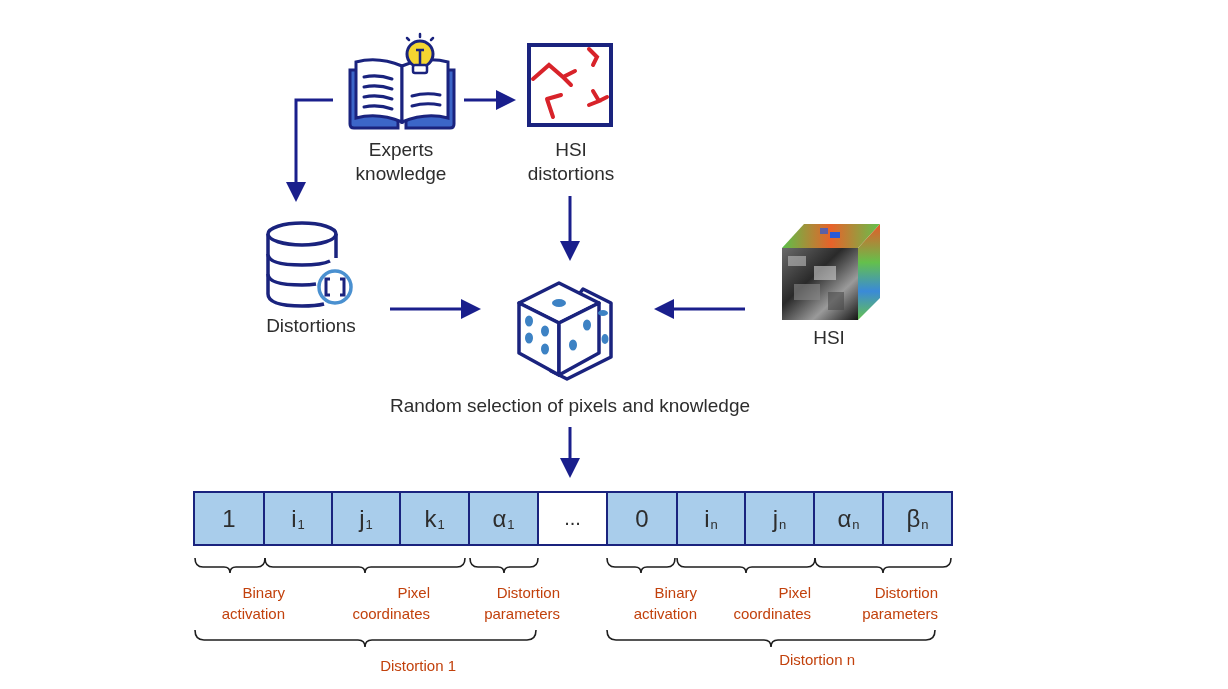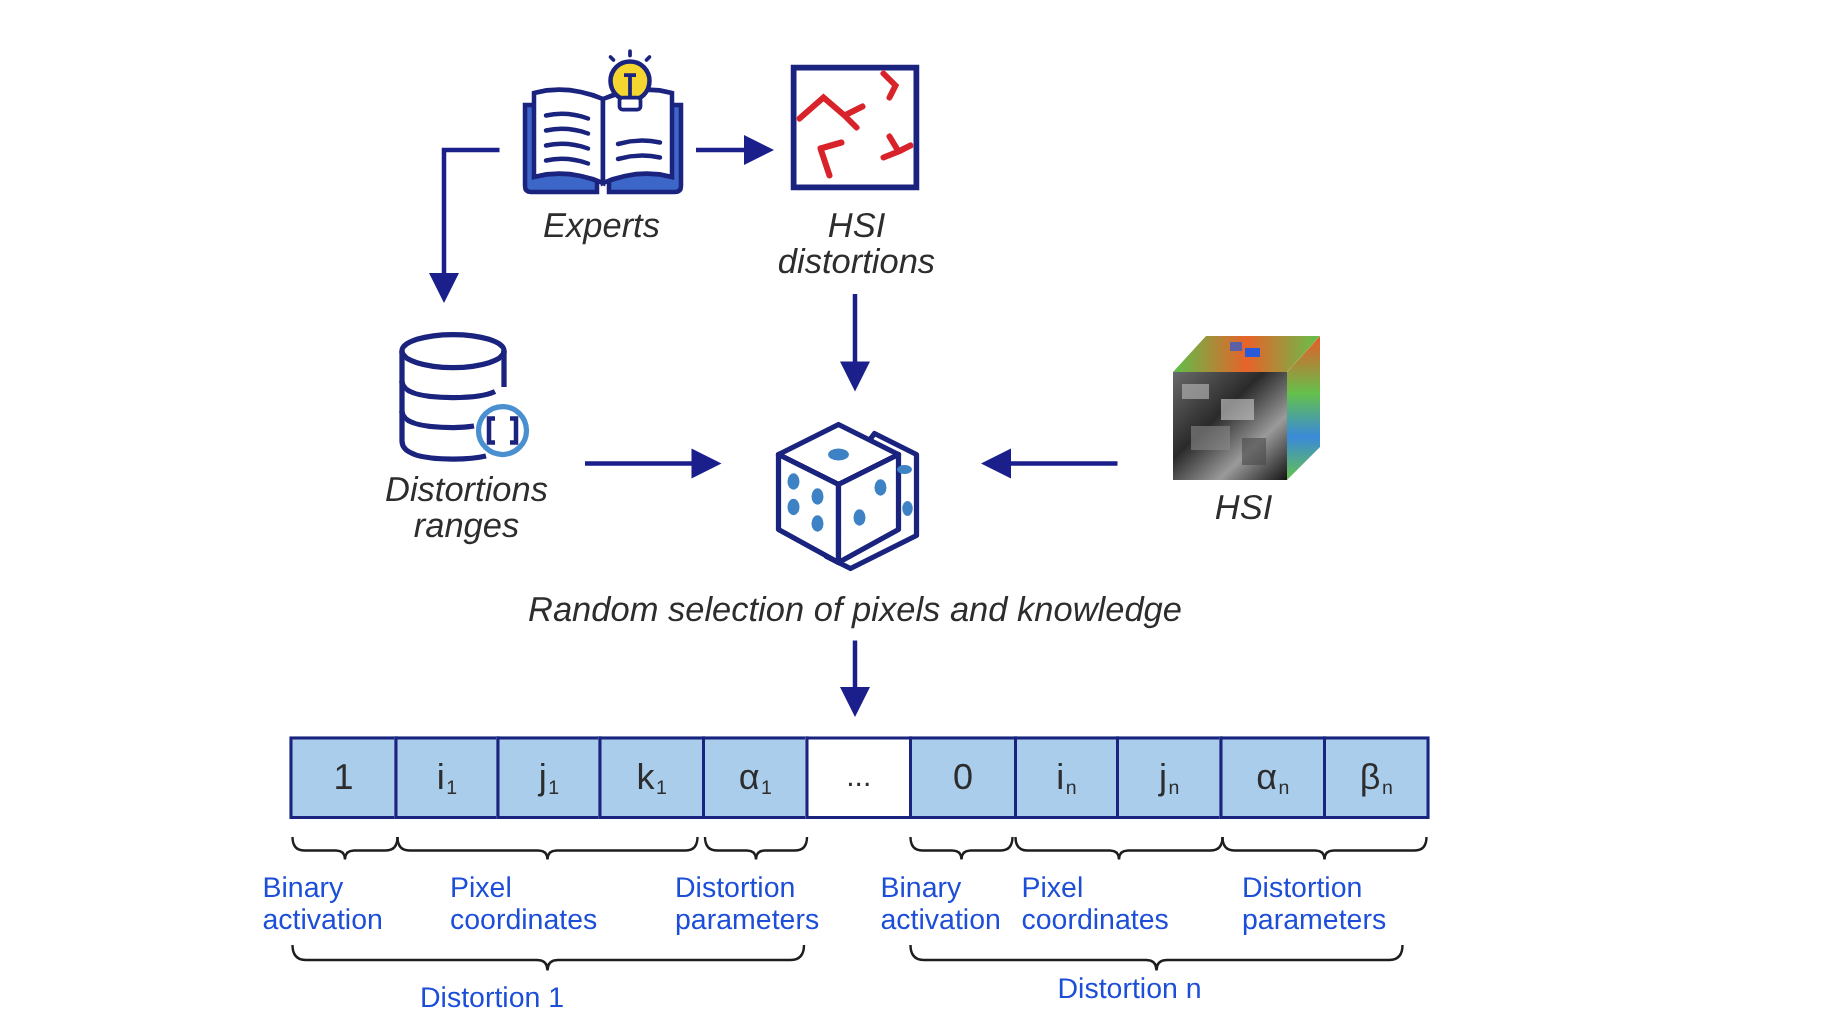--- a/index.html
+++ b/index.html
@@ -1,20 +1,20 @@
 <!DOCTYPE html>
 <html><head>
 <meta charset="utf-8">
 <style>
   html, body { margin: 0; padding: 0; background: #ffffff; }
   body { width: 1228px; height: 689px; position: relative; overflow: hidden;
          font-family: "Liberation Sans", "DejaVu Sans", sans-serif; color: #2b2b2b; }
   .abs { position: absolute; }
-  .label { position: absolute; text-align: center; font-size: 23px; line-height: 24px; color: #2d2d2d; font-style: italic; }
-  .small { position: absolute; text-align: left; font-size: 19px; line-height: 21px; color: #1d4ed8; }
+  .label { position: absolute; text-align: center; font-size: 19px; line-height: 24px; color: #2d2d2d; }
+  .small { position: absolute; text-align: right; font-size: 15px; line-height: 21px; color: #c2410c; }
   svg.overlay { position: absolute; left: 0; top: 0; }
   .cell { position: absolute; top: 491px; height: 55px; box-sizing: border-box;
           background: #a9cdeb; border: 2px solid #1a237e; display: flex; align-items: center; justify-content: center;
           font-size: 24px; color: #2d2d2d; }
   .cell.empty { background: #ffffff; }
   .cell sub { font-size: 13px; position: relative; top: 6px; margin-left: 1px; }
   .cell .base { font-size: 24px; }
 </style>
 </head>
 <body>
@@ -85,20 +85,21 @@
   <rect x="69" y="33" width="14" height="8" rx="2" fill="#ffffff" stroke="#1a237e" stroke-width="2.5"></rect>
   <path d="M72,18 h8 M76,18 v14" stroke="#1a237e" stroke-width="2.5"></path>
   <g stroke="#1a237e" stroke-width="2.5" stroke-linecap="round">
     <line x1="76" y1="2" x2="76" y2="5"></line>
       <line x1="63" y1="6" x2="65" y2="8"></line>
       <line x1="89" y1="6" x2="87" y2="8"></line>
   </g>
 </svg>
 <div class="label" style="left:330px;top:138px;width:142px">
   <div>Experts</div>
+  <div>knowledge</div>
 </div>
 
 <svg class="abs" style="left:527px;top:43px" width="86" height="84" viewBox="0 0 86 84">
   <rect x="2" y="2" width="82" height="80" fill="#ffffff" stroke="#1a237e" stroke-width="4"></rect>
   <g stroke="#d8232a" stroke-width="4" fill="none" stroke-linecap="round">
     <path d="M6,36 L22,22 L36,34 L48,28 M36,34 L44,42"></path>
     <path d="M62,6 L70,14 L66,22"></path>
     <path d="M20,56 L26,74 M20,56 L34,52"></path>
     <path d="M66,48 L72,58 L62,62 M72,58 L80,54"></path>
   </g>
@@ -114,21 +115,20 @@
     <ellipse cx="38" cy="16" rx="34" ry="11"></ellipse>
     <path d="M4,36 q0,11 34,11 q20,0 28,-4"></path>
     <path d="M4,56 q0,11 34,11 q8,0 14,-1"></path>
     <path d="M72,16 v24"></path>
   </g>
   <circle cx="71" cy="69" r="16" fill="#ffffff" stroke="#4a90d0" stroke-width="3.5"></circle>
   <path d="M66,61 h-4 v16 h4 M76,61 h4 v16 h-4" fill="none" stroke="#1a237e" stroke-width="3"></path>
 </svg>
 <div class="label" style="left:238px;top:314px;width:146px">
   <div>Distortions</div>
-  <div>ranges</div>
 </div>
 
 <svg class="abs" style="left:515px;top:279px" width="112" height="104" viewBox="0 0 112 104">
   <g fill="#ffffff" stroke="#1a237e" stroke-width="3.5" stroke-linejoin="round">
     <path d="M68,10 l28,14 v54 l-44,22 l-16,-8 v-40 z"></path>
     <path d="M58,88 l-2,-40"></path>
     <path d="M4,24 l40,-20 l40,20 l-40,20 z"></path>
     <path d="M4,24 v50 l40,22 v-52 z"></path>
     <path d="M44,44 l40,-20 v50 l-40,22 z"></path>
   </g>
@@ -244,14 +244,14 @@
 </div>
 <div class="small" style="left:681px;top:582px;width:130px">
   <div>Pixel</div>
   <div>coordinates</div>
 </div>
 <div class="small" style="left:828px;top:582px;width:110px">
   <div>Distortion</div>
   <div>parameters</div>
 </div>
 
-<div class="small" style="left:280px;top:655px;width:150px">Distortion 1</div>
+<div class="small" style="left:306px;top:655px;width:150px">Distortion 1</div>
 <div class="small" style="left:705px;top:649px;width:150px">Distortion n</div>
 
 </body></html>

